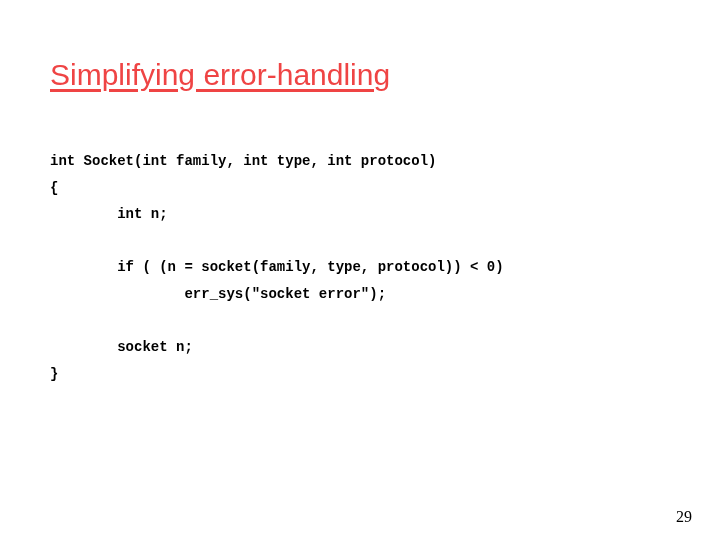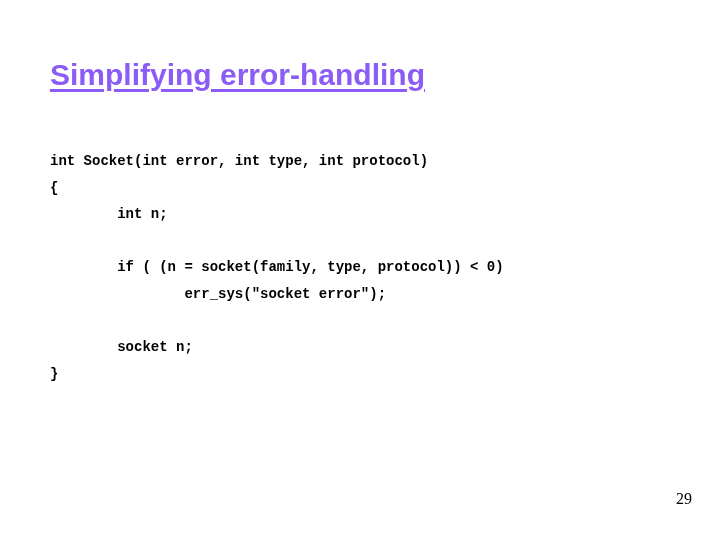--- a/index.html
+++ b/index.html
@@ -16,54 +16,54 @@
     width: 720px;
     height: 540px;
     position: relative;
     box-sizing: border-box;
   }
   .title {
     position: absolute;
     left: 50px;
     top: 58px;
     font-size: 30px;
-    font-weight: bold;
-    color: #8b5cf6;
+    font-weight: normal;
+    color: #ef4444;
     text-decoration: underline;
     text-underline-offset: 4px;
     letter-spacing: 0px;
   }
   .code {
     position: absolute;
     left: 50px;
     top: 148px;
     font-family: "Courier New", Courier, monospace;
     font-size: 14px;
     font-weight: bold;
     color: #000000;
     line-height: 1.9;
     white-space: pre;
   }
   .pagenum {
     position: absolute;
     right: 28px;
-    bottom: 32px;
+    bottom: 14px;
     font-family: "Times New Roman", Times, serif;
     font-size: 16px;
     color: #000000;
   }
 </style>
 </head>
 <body>
 
 <div class="slide">
 
   <div class="title">Simplifying error-handling</div>
 
-  <div class="code"><span>int Socket(int error, int type, int protocol)</span>
+  <div class="code"><span>int Socket(int family, int type, int protocol)</span>
 <span>{</span>
 <span>        int n;</span>
 <span></span>
 <span>        if ( (n = socket(family, type, protocol)) &lt; 0)</span>
 <span>                err_sys("socket error");</span>
 <span></span>
 <span>        socket n;</span>
 <span>}</span></div>
 
   <div class="pagenum">29</div>

